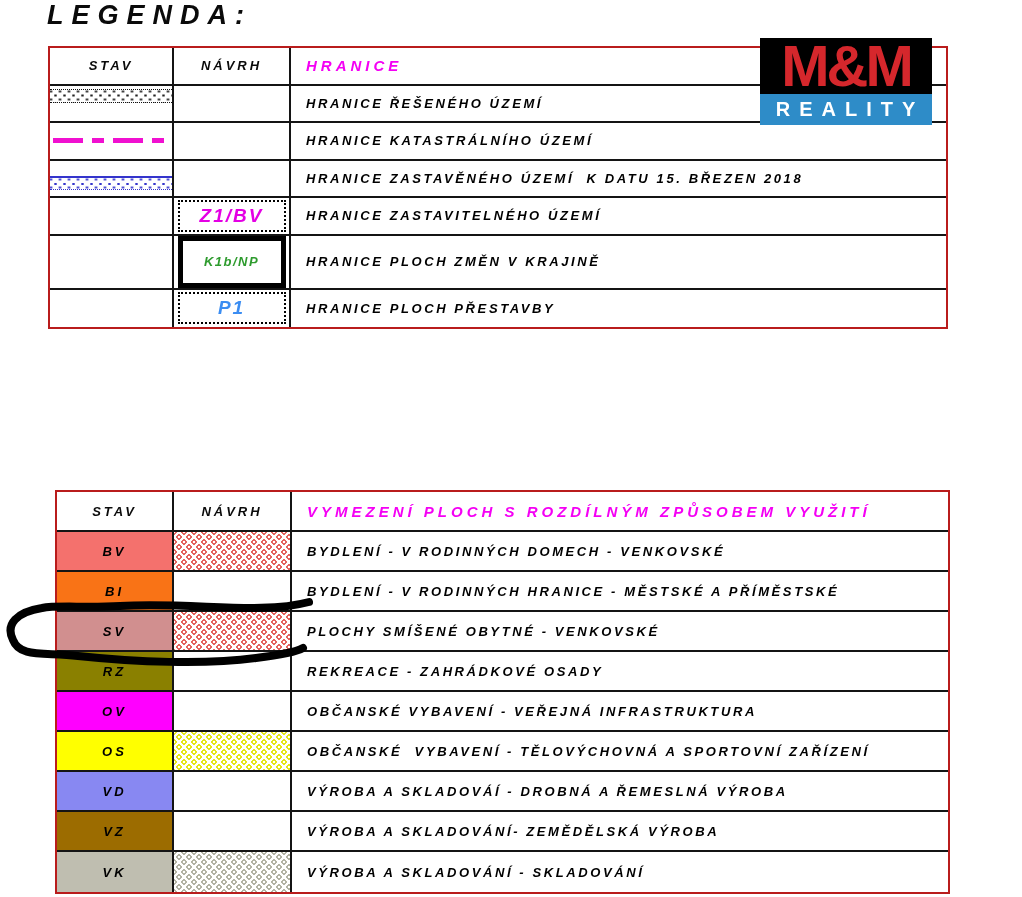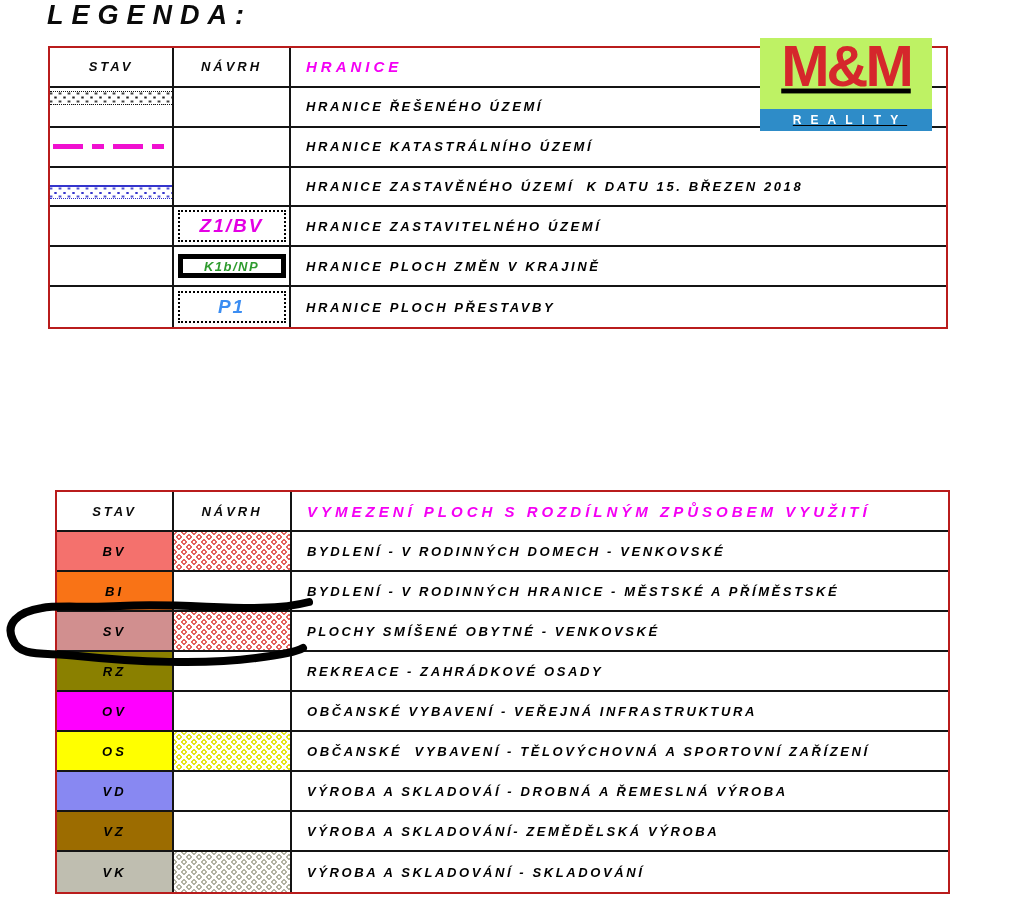--- a/index.html
+++ b/index.html
@@ -49,46 +49,46 @@
   }
   .dashdot{
     width:95%;margin:0 auto;height:5px;
     background:repeating-linear-gradient(90deg,#f010d0 0 30px,transparent 30px 39px,#f010d0 39px 51px,transparent 51px 60px);
   }
   .sym{
     margin:0 auto;width:108px;height:32px;display:flex;align-items:center;justify-content:center;
     background:#fff;font-weight:bold;font-style:italic;box-sizing:border-box;
   }
   .sym.dotted{border:2.5px dotted #000;}
-  .sym.thick{border:5px solid #000;height:24px;}
+  .sym.thick{border:5px solid #000;height:52px;}
   .sym-lg{font-size:19px;letter-spacing:2px;}
   .sym-sm{font-size:13px;letter-spacing:1.5px;}
   
   .pat-red,.pat-yellow,.pat-gray{background-color:#fff;background-size:10px 10px;background-position:0 0,5px 5px;}
   .pat-red{
     background-image:radial-gradient(circle,rgba(0,0,0,0) 1.2px,#e4635f 1.2px 2.6px,rgba(0,0,0,0) 2.6px),
                      radial-gradient(circle,rgba(0,0,0,0) 1.2px,#e4635f 1.2px 2.6px,rgba(0,0,0,0) 2.6px);
   }
   .pat-yellow{
     background-image:radial-gradient(circle,rgba(0,0,0,0) 1.2px,#e6e618 1.2px 2.6px,rgba(0,0,0,0) 2.6px),
                      radial-gradient(circle,rgba(0,0,0,0) 1.2px,#e6e618 1.2px 2.6px,rgba(0,0,0,0) 2.6px);
   }
   .pat-gray{
     background-image:radial-gradient(circle,rgba(0,0,0,0) 1.2px,#b3b3a4 1.2px 2.6px,rgba(0,0,0,0) 2.6px),
                      radial-gradient(circle,rgba(0,0,0,0) 1.2px,#b3b3a4 1.2px 2.6px,rgba(0,0,0,0) 2.6px);
   }
   
-  #logo{position:absolute;left:760px;top:38px;width:172px;background:#bef264;text-align:center;z-index:5;text-decoration:underline;}
+  #logo{position:absolute;left:760px;top:38px;width:172px;background:#000000;text-align:center;z-index:5;}
   .logo-mm{
     color:#d5272c;font-weight:bold;font-size:58px;line-height:0.95;letter-spacing:-3px;
     font-style:normal;transform:scaleY(0.98);
   }
   .logo-bar{
-    background:#2e8cc8;color:#fff;font-weight:bold;font-size:12px;letter-spacing:9px;
-    padding:4px 0 4px 8px;margin-top:16px;
+    background:#2e8cc8;color:#fff;font-weight:bold;font-size:20px;letter-spacing:9px;
+    padding:4px 0 4px 8px;margin-top:1px;
   }
   
   #annot{position:absolute;left:0;top:578px;z-index:6;pointer-events:none;}
 </style>
 </head>
 <body>
 
 <div class="page-title">LEGENDA:</div>
 
 <div class="tbl" id="t1">

